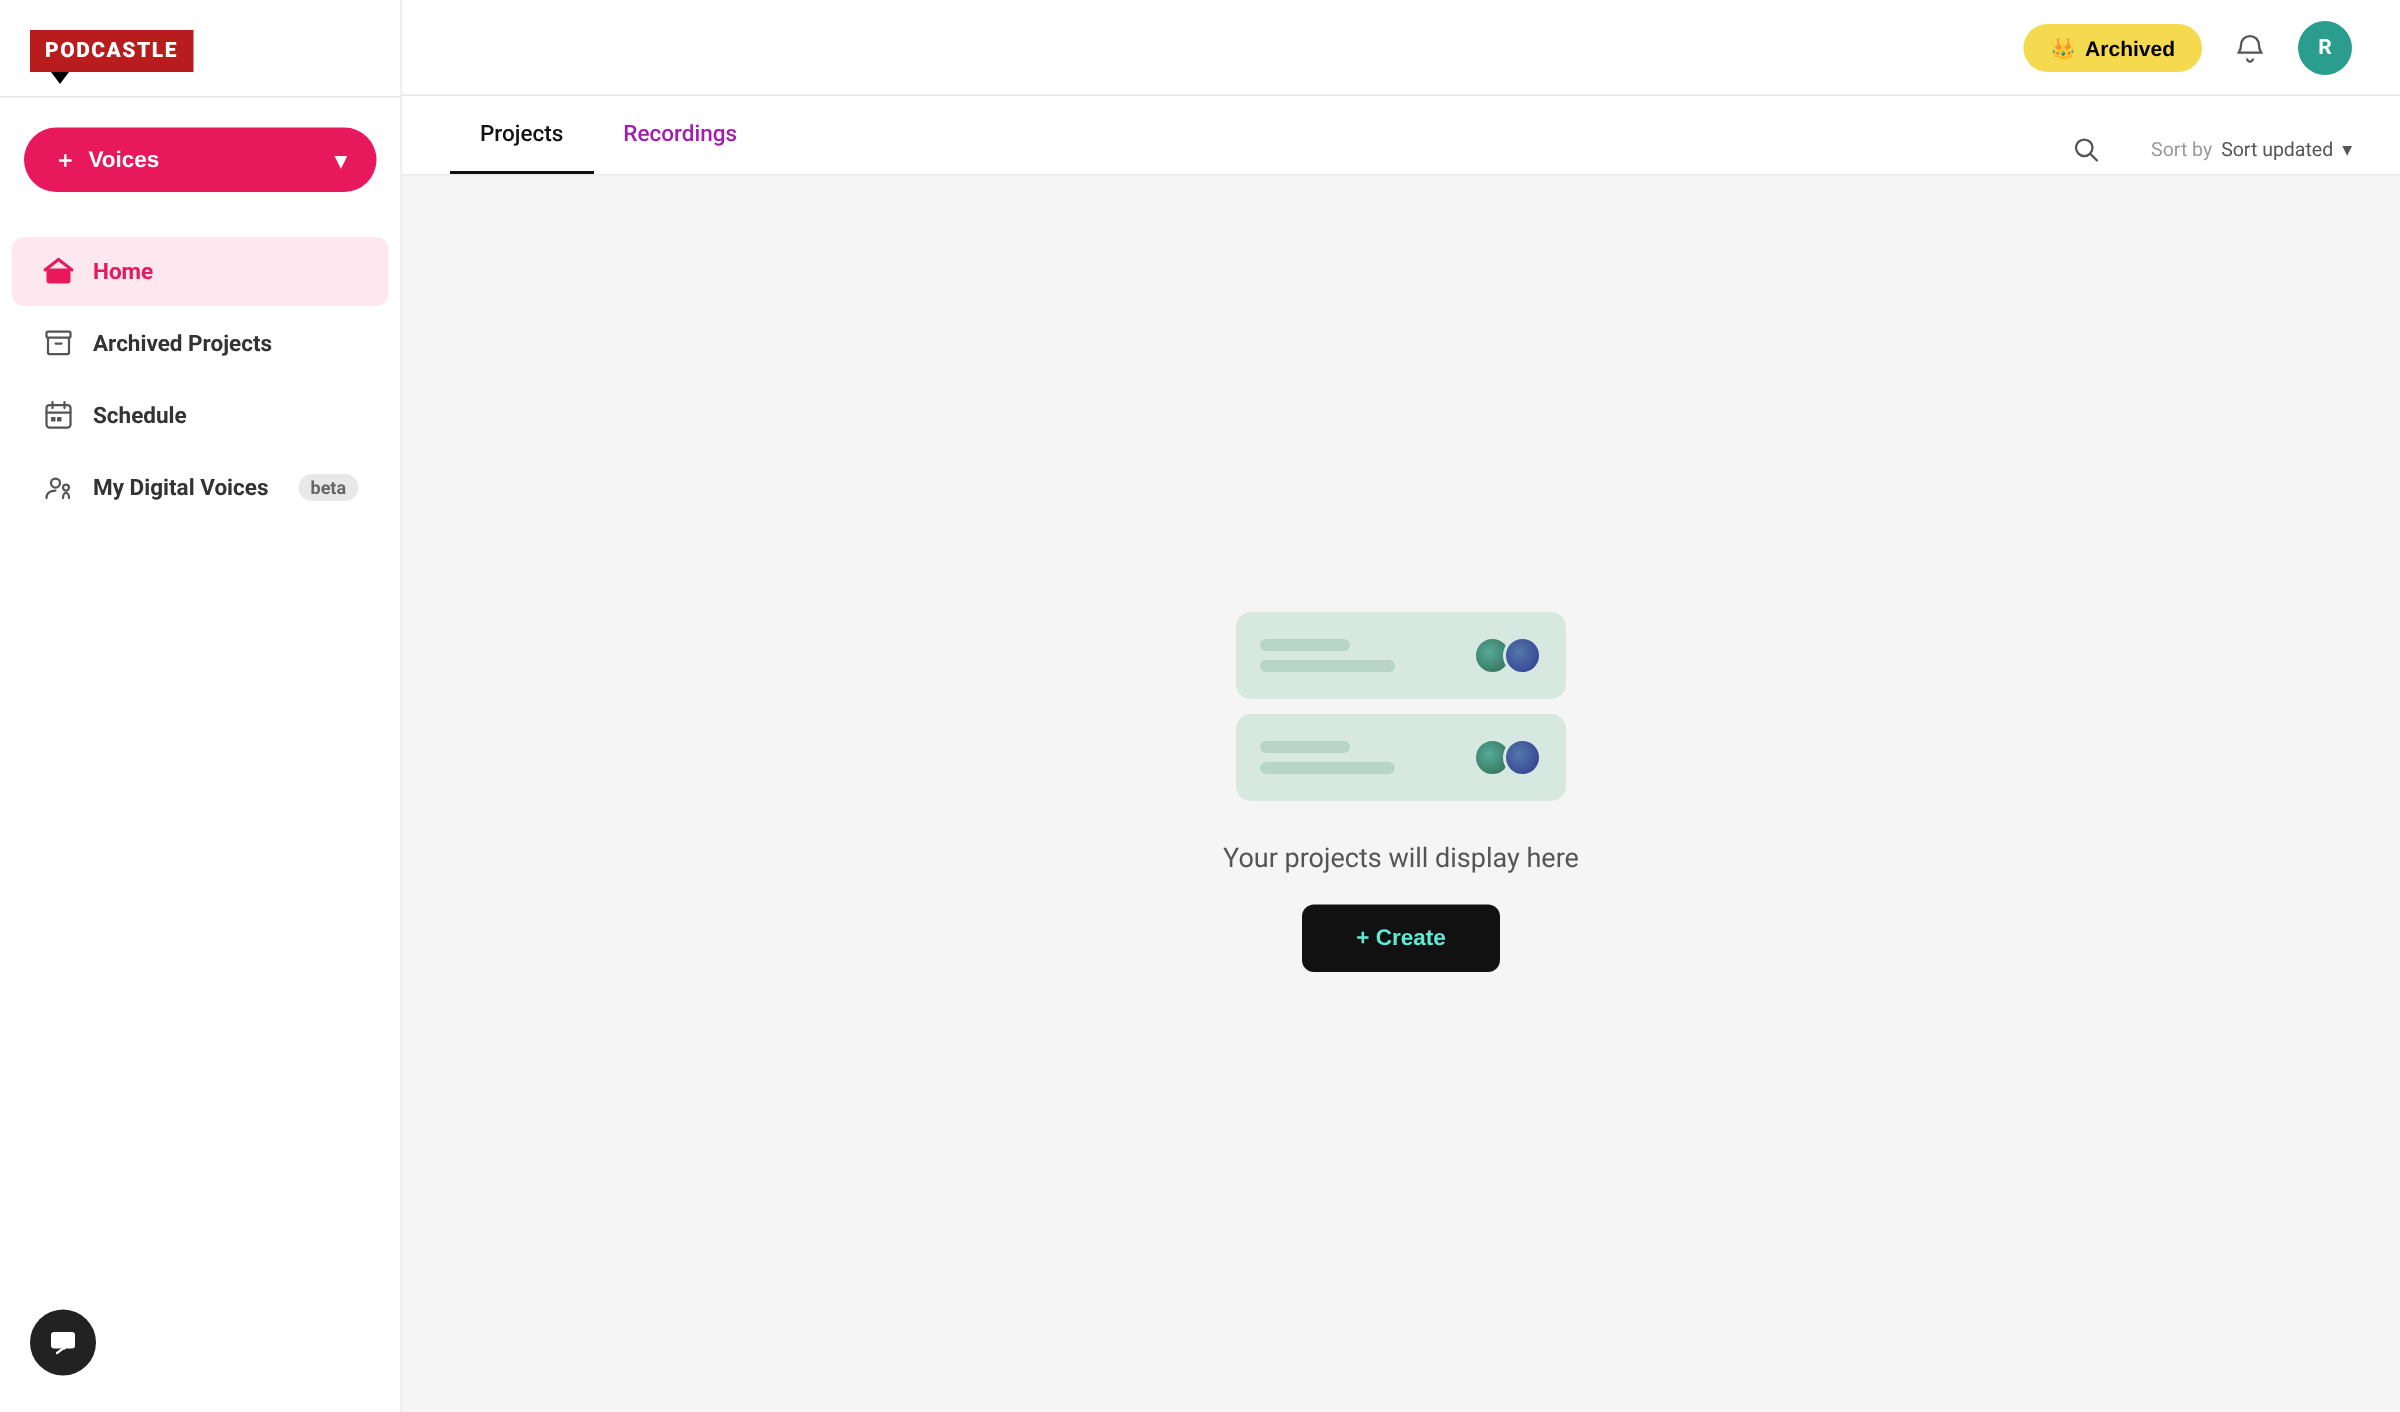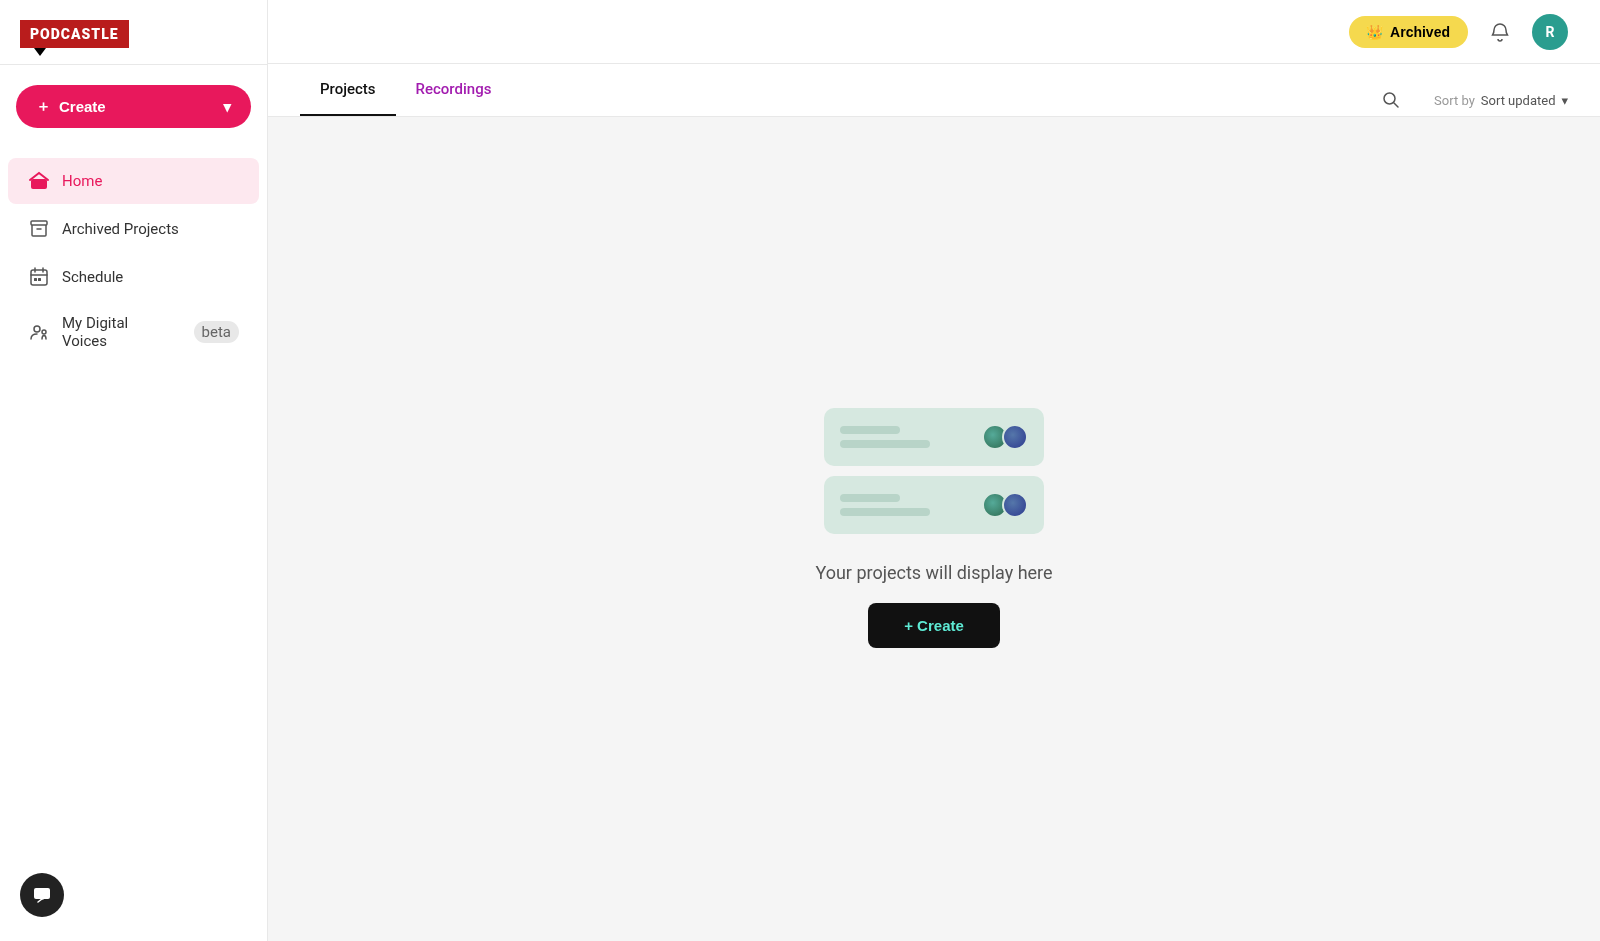--- a/index.html
+++ b/index.html
@@ -74,41 +74,42 @@
     .nav-item {
       display: flex;
       align-items: center;
       gap: 12px;
       padding: 12px 20px;
       cursor: pointer;
       border-radius: 8px;
       margin: 2px 8px;
       color: #333;
       font-size: 15px;
-      font-weight: 400;
+      font-weight: 700;
+      text-align: right;
     }
 
     .nav-item.active {
       background: #fde8ef;
       color: #e8185c;
     }
 
     .nav-item .nav-icon {
       width: 22px;
       height: 22px;
       display: flex;
       align-items: center;
       justify-content: center;
       flex-shrink: 0;
     }
 
     .beta-badge {
       background: #e8e8e8;
       color: #666;
-      font-size: 15px;
+      font-size: 12px;
       padding: 2px 8px;
       border-radius: 12px;
       margin-left: 8px;
     }
 
     .chat-btn {
       position: absolute;
       bottom: 24px;
       left: 20px;
       width: 44px;
@@ -344,21 +345,21 @@
 <body>
 
 <div class="sidebar">
   <div class="logo-area">
     <div class="logo-box">PODCASTLE</div>
   </div>
 
   <button class="create-btn">
     <div class="create-btn-left">
       <span>＋</span>
-      <span>Create</span>
+      <span>Voices</span>
     </div>
     <span>▾</span>
   </button>
 
   <nav class="nav-section">
 
     <div class="nav-item active">
       <div class="nav-icon">
         <svg width="20" height="20" viewBox="0 0 20 20" fill="none">
           <rect x="2" y="8" width="16" height="10" rx="2" fill="#e8185c"></rect>

